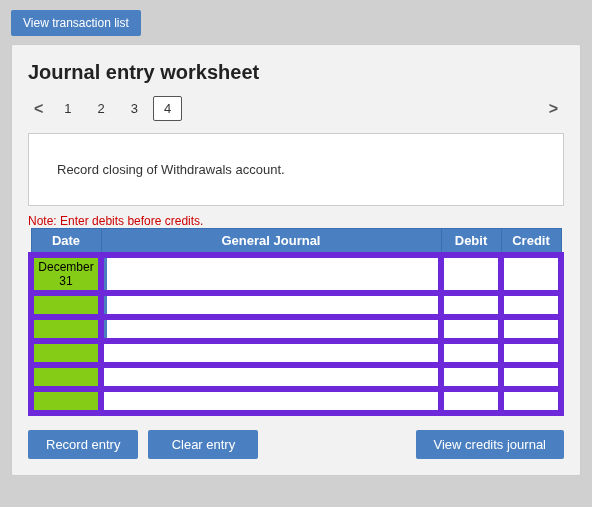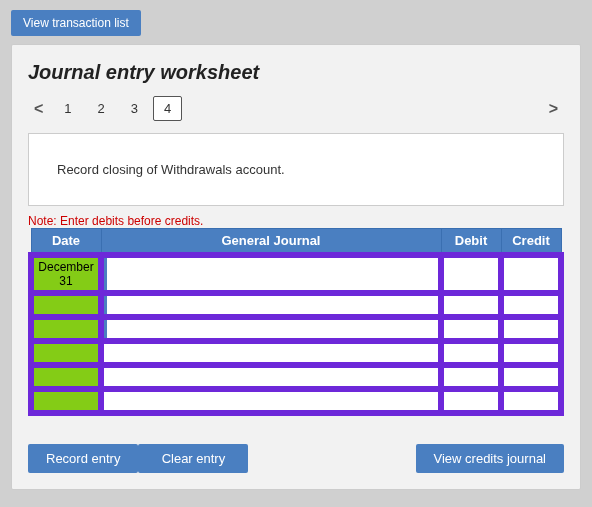--- a/index.html
+++ b/index.html
@@ -34,21 +34,20 @@
       background: #f2f2f2;
       border: 1px solid #ccc;
       padding: 16px;
       border-radius: 2px;
     }
     .worksheet-title {
       font-size: 20px;
       font-weight: bold;
       margin-bottom: 12px;
       color: #222;
-      font-style: italic;
     }
     .pagination {
       display: flex;
       align-items: center;
       margin-bottom: 12px;
       gap: 4px;
     }
     .page-arrow {
       background: none;
       border: none;
@@ -85,21 +84,21 @@
     }
     .note-text {
       color: #c00;
       font-size: 12px;
       margin-bottom: 0;
     }
     
     .journal-table {
       width: 100%;
       border-collapse: collapse;
-      margin-bottom: 28px;
+      margin-bottom: 14px;
     }
     .journal-table th {
       background: #4a7fc1;
       color: white;
       border: 1px solid #3a6fb1;
       padding: 4px 6px;
       text-align: center;
       font-size: 13px;
     }
     .journal-table td {
@@ -134,20 +133,21 @@
       position: absolute;
       left: 0;
       top: 0;
       bottom: 0;
       width: 3px;
       background: #4a7fc1;
     }
 
     .buttons-row {
       display: flex;
+      gap: 10px;
       align-items: center;
     }
     .btn-action {
       background: #4a7fc1;
       color: white;
       border: none;
       padding: 7px 18px;
       font-size: 13px;
       cursor: pointer;
       border-radius: 2px;

